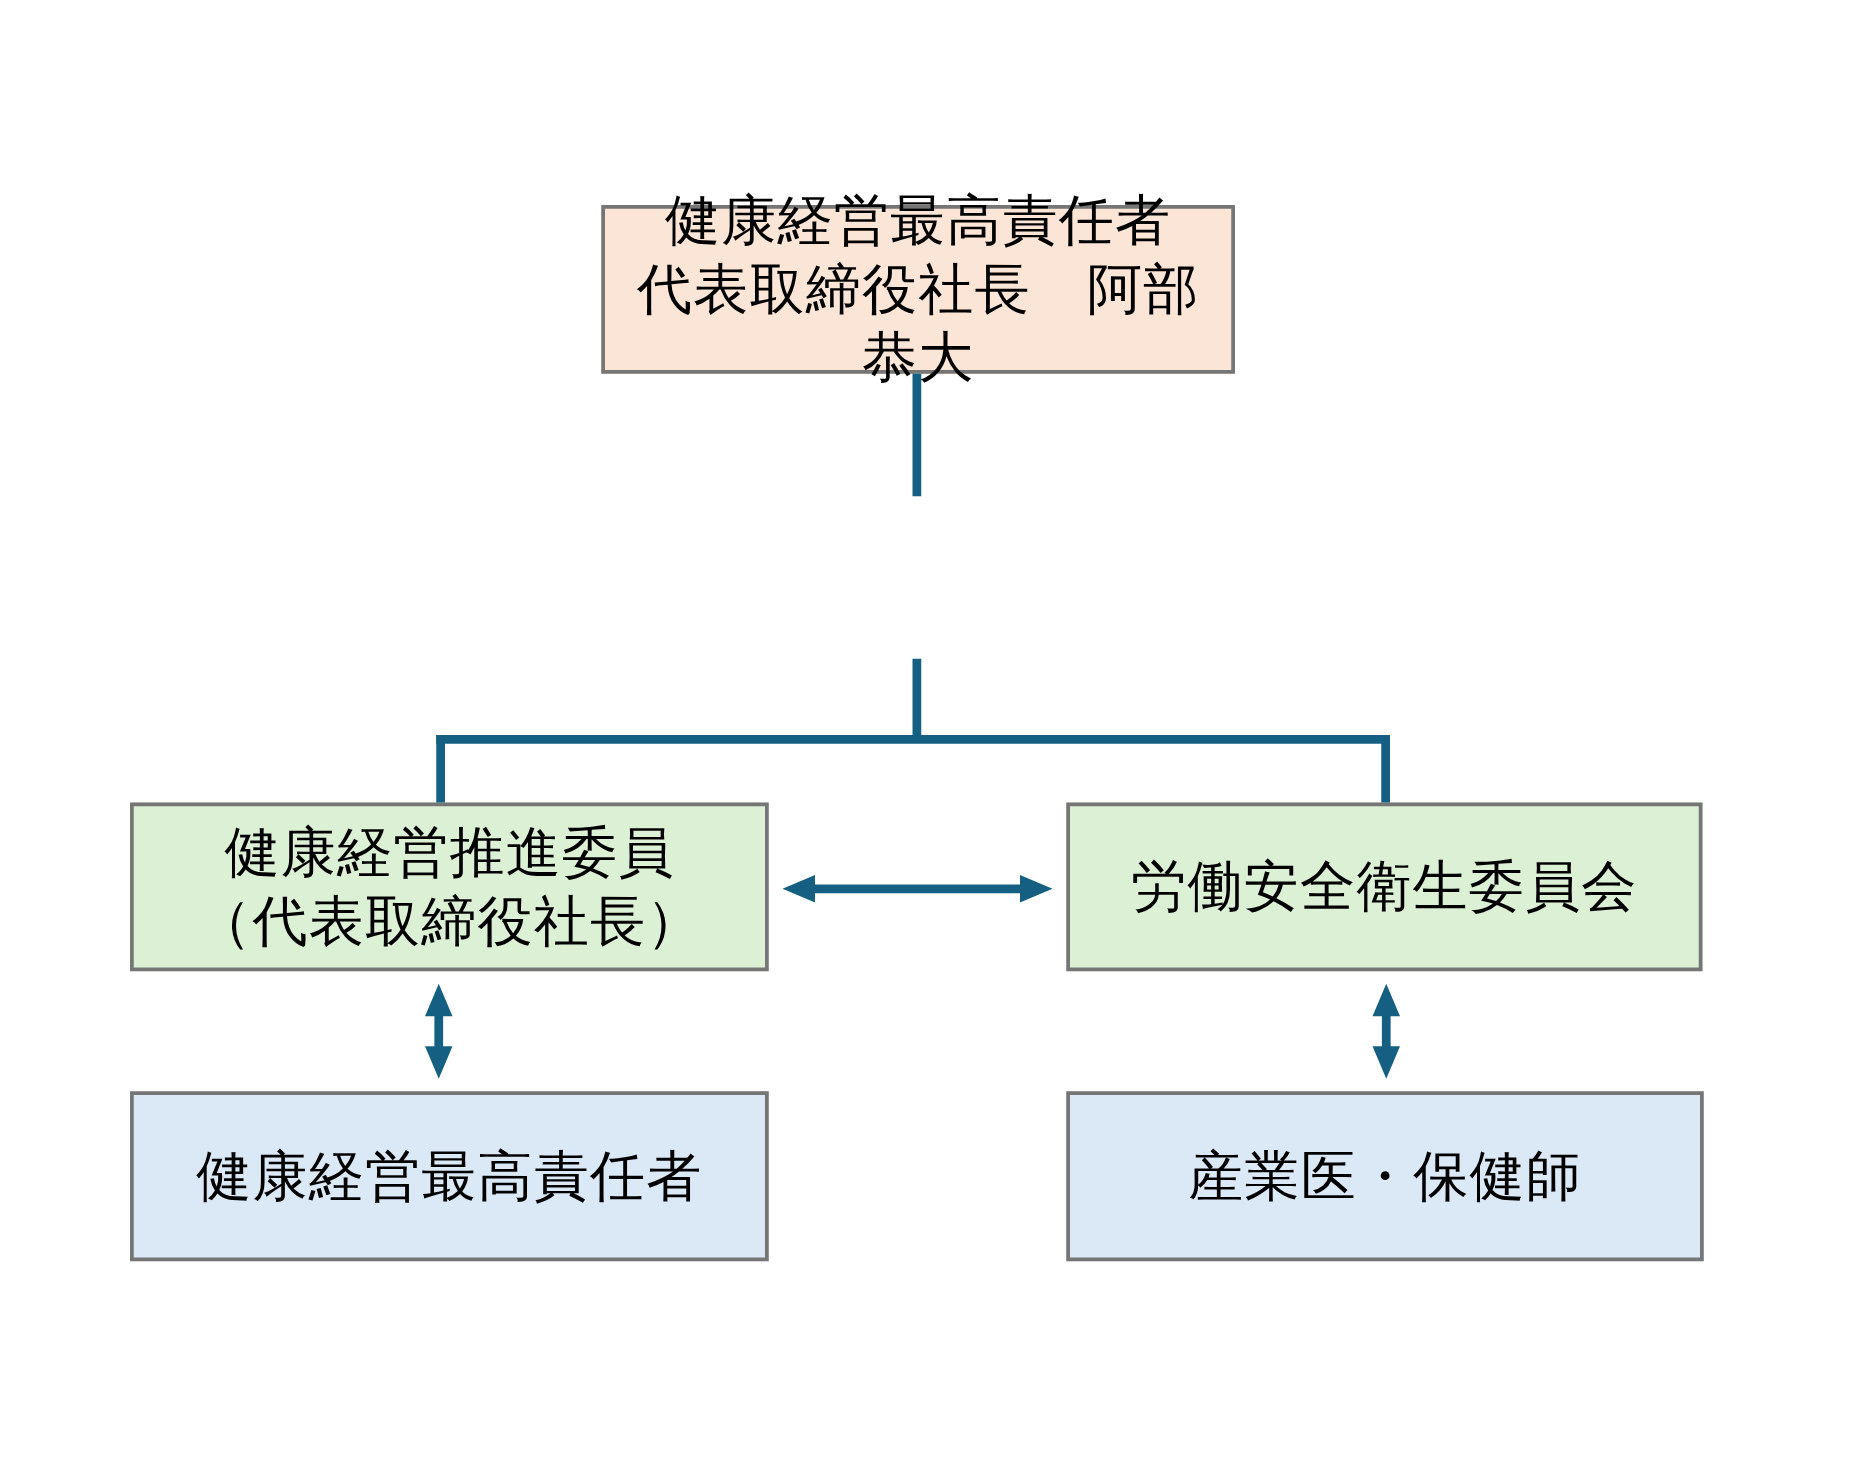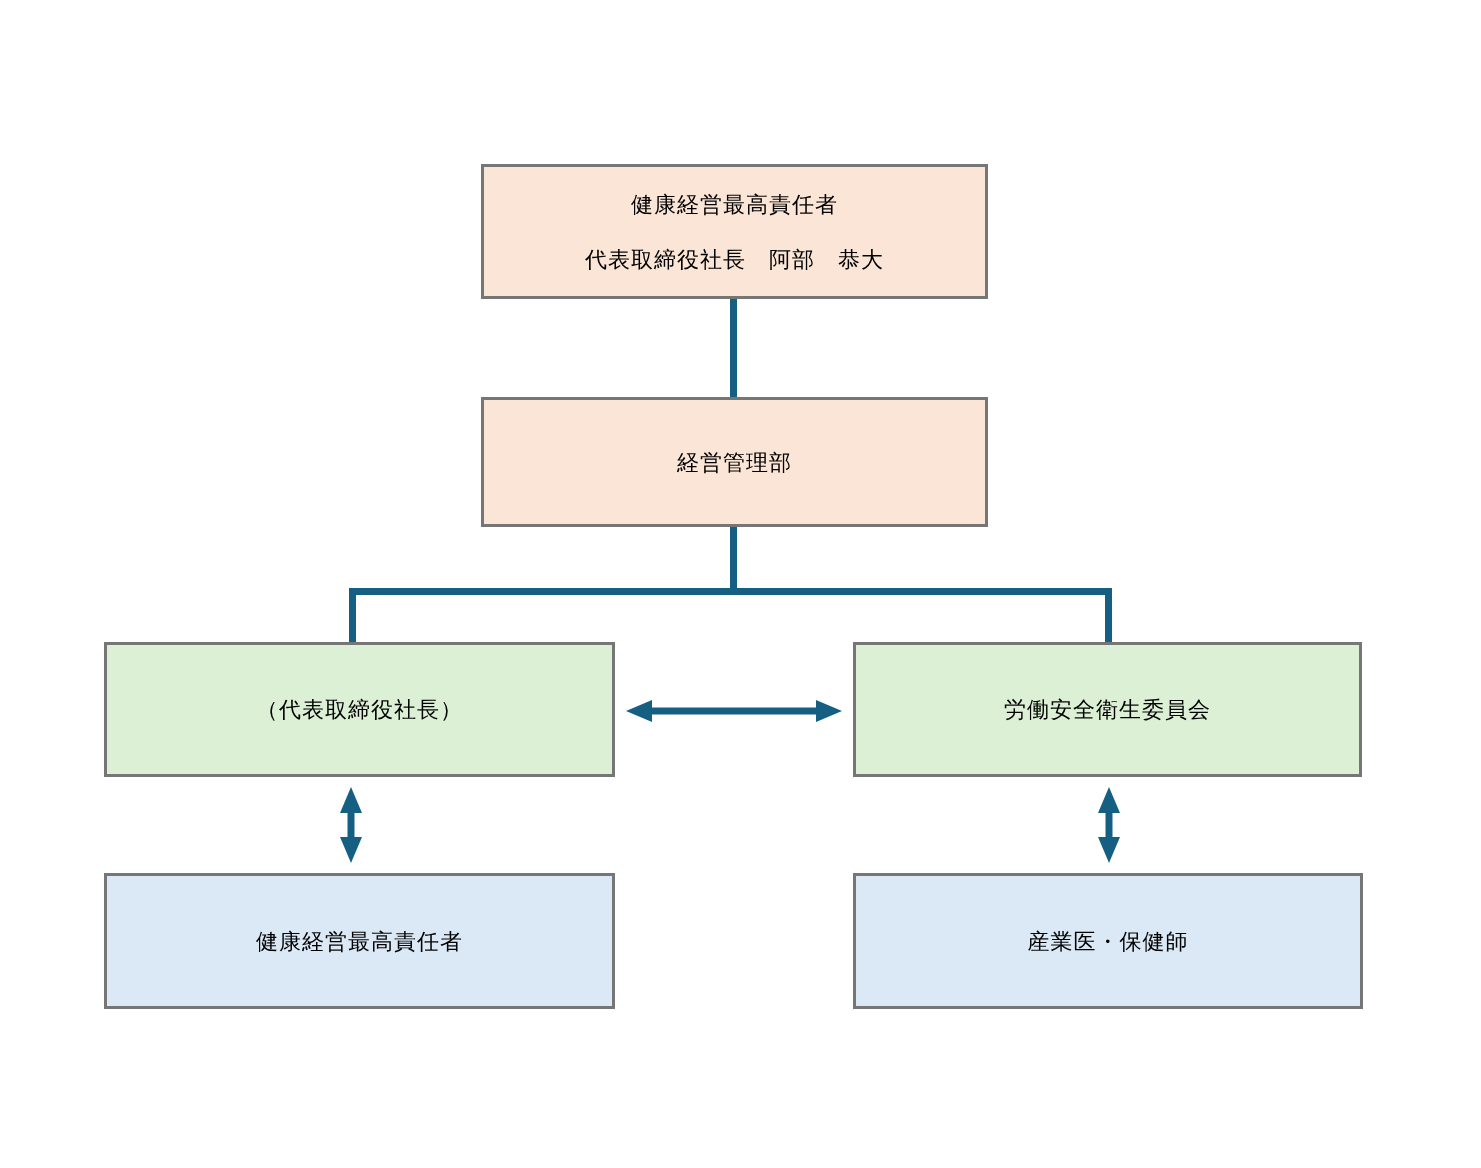--- a/index.html
+++ b/index.html
@@ -23,21 +23,21 @@
     overflow: hidden;
   }
   .box {
     position: absolute;
     border: 3px solid var(--box-border);
     display: flex;
     flex-direction: column;
     justify-content: center;
     align-items: center;
     text-align: center;
-    font-size: 22px;
+    font-size: 44px;
     line-height: 55px;
     letter-spacing: 1px;
   }
   .box.peach { background: var(--peach-fill); }
   .box.green { background: var(--green-fill); }
   .box.blue  { background: var(--blue-fill); }
 
   .node-ceo        { left: 481px; top: 164px; width: 507px; height: 135px; }
   .node-management { left: 481px; top: 397px; width: 507px; height: 130px; }
   .node-promotion  { left: 104px; top: 642px; width: 511px; height: 135px; }
@@ -65,25 +65,23 @@
 </head>
 <body>
 
 <div class="canvas">
 
   <div class="box peach node-ceo">
     <div>健康経営最高責任者</div>
     <div>代表取締役社長　阿部　恭大</div>
   </div>
 
-  <div class="box peach node-management">
-    <div>経営管理部</div>
-  </div>
 
   <div class="box green node-promotion">
+    <div>健康経営推進委員</div>
     <div>（代表取締役社長）</div>
   </div>
 
   <div class="box green node-safety">
     <div>労働安全衛生委員会</div>
   </div>
 
   <div class="box blue node-insurance">
     <div>健康経営最高責任者</div>
   </div>

